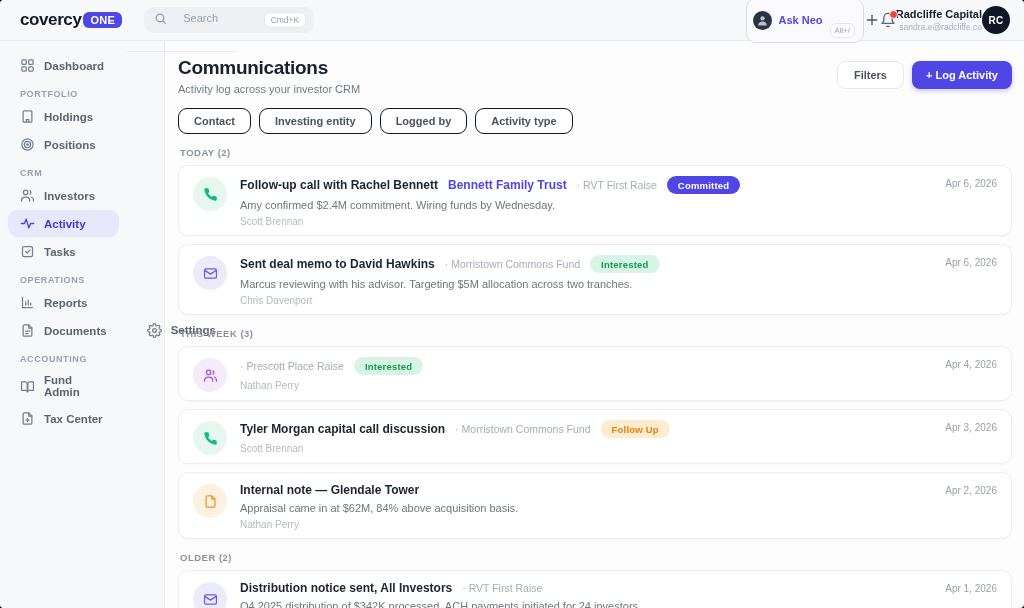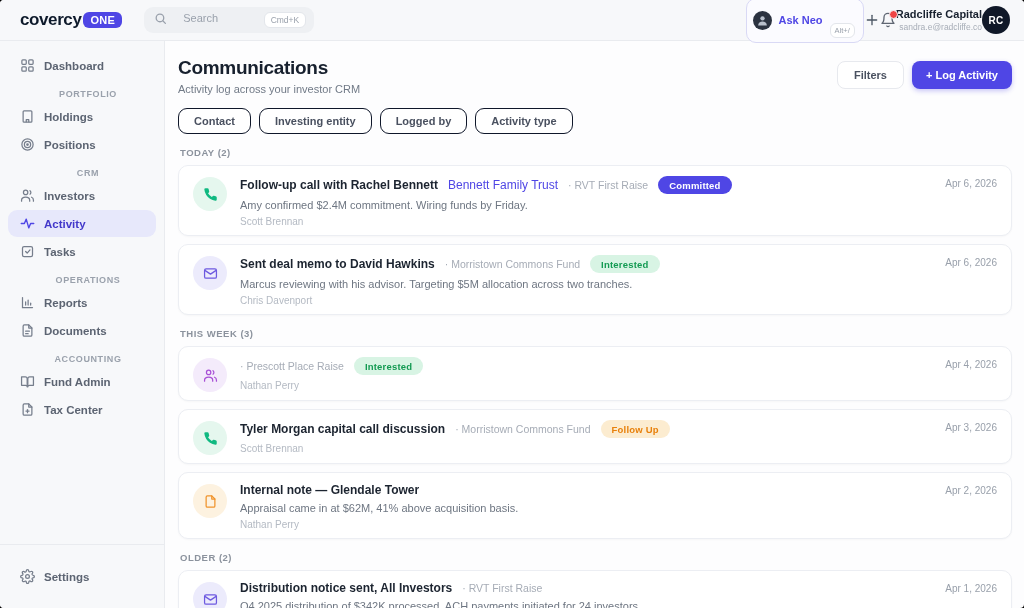--- a/index.html
+++ b/index.html
@@ -22,21 +22,21 @@
   .kbd.small{font-size:7.5px;padding:2px 4px;background:#fff;margin-top:20px;}
   .plus-btn{color:#4b5563;cursor:pointer;display:flex;align-items:center;}
   .bell{position:relative;cursor:pointer;display:flex;align-items:center;color:#5f6672;}
   .bell-dot{position:absolute;top:-2px;right:-2px;width:7px;height:7px;border-radius:50%;background:#ef4444;border:1.5px solid #f7f8fa;}
   .user-block{text-align:right;line-height:1.25;}
   .user-name{font-size:11px;font-weight:800;color:#17202e;}
   .user-email{font-size:8.5px;color:#a7adb7;}
   .avatar{width:28px;height:28px;border-radius:50%;background:#101828;color:#fff;font-size:10px;font-weight:700;display:flex;align-items:center;justify-content:center;cursor:pointer;letter-spacing:.3px;}
   
   .body-row{flex:1;display:flex;min-height:0;}
-  .sidebar{width:165px;min-width:165px;background:#f7f8fa;border-right:1px solid #e9ebef;display:flex;flex-direction:column;padding-top:10px;box-sizing:border-box;text-align:center;}
+  .sidebar{width:165px;min-width:165px;background:#f7f8fa;border-right:1px solid #e9ebef;display:flex;flex-direction:row;padding-top:10px;box-sizing:border-box;}
   .nav{flex:1;padding:0 8px;}
   .nav-section{font-size:9px;font-weight:700;letter-spacing:.6px;color:#9aa1ac;text-transform:uppercase;margin:10px 0 4px 12px;}
   .nav-item{display:flex;align-items:center;gap:9px;padding:6px 12px;border-radius:9px;color:#5c6472;font-size:11.5px;font-weight:600;cursor:pointer;margin:1px 0;}
   .nav-item svg{color:#767e8c;}
   .nav-item.active{background:#e7e8fb;color:#4338ca;font-weight:800;}
   .nav-item.active svg{color:#4f46e5;}
   .settings-row{border-top:1px solid #e9ebef;padding:24px 20px;display:flex;align-items:center;gap:9px;color:#5c6472;font-size:11.5px;font-weight:600;cursor:pointer;}
   .settings-row svg{color:#767e8c;}
   
   .main{flex:1;padding:16px 12px 0 13px;box-sizing:border-box;overflow:hidden;}
@@ -51,21 +51,21 @@
   .section-label{font-size:9.5px;font-weight:700;letter-spacing:.5px;color:#8b929d;text-transform:uppercase;margin:13px 2px 7px;}
   .card{background:#fff;border:1px solid #eceef3;border-radius:10px;box-shadow:0 1px 2px rgba(16,24,40,.03);display:flex;gap:13px;padding:10px 14px 8px;margin-bottom:8px;cursor:pointer;}
   .icon-circle{width:34px;height:34px;min-width:34px;border-radius:50%;display:flex;align-items:center;justify-content:center;margin-top:1px;}
   .ic-green{background:#e5f7ee;color:#10b981;}
   .ic-purple{background:#ecebfc;color:#6d5ae0;}
   .ic-pink{background:#f4ebfb;color:#a84fd6;}
   .ic-orange{background:#fdf2e0;color:#f0932b;}
   .card-body{flex:1;min-width:0;}
   .title-row{display:flex;align-items:center;gap:10px;flex-wrap:wrap;}
   .card-title{font-size:12px;font-weight:800;color:#1c2430;}
-  .entity-link{font-size:12px;font-weight:400;color:#4f46e5;text-decoration:none;cursor:pointer;}
+  .entity-link{font-size:12px;font-weight:700;color:#4f46e5;text-decoration:none;cursor:pointer;}
   .meta{font-size:10.5px;color:#a6acb6;}
   .badge{font-size:9.5px;font-weight:800;padding:3.5px 11px;border-radius:999px;letter-spacing:.2px;}
   .badge-solid{background:#4f46e5;color:#fff;}
   .badge-green{background:#d8f4e4;color:#139a52;}
   .badge-amber{background:#fcecd0;color:#e8810c;}
   .card-desc{font-size:11px;color:#6e7682;margin-top:5px;}
   .card-logger{font-size:10px;color:#b4bac3;margin-top:5px;}
   .card-date{font-size:10px;color:#99a0ab;white-space:nowrap;padding-top:2px;}
 </style>
 </head>
@@ -277,21 +277,21 @@
               <path d="M22 16.92v3a2 2 0 0 1-2.18 2 19.79 19.79 0 0 1-8.63-3.07 19.5 19.5 0 0 1-6-6 19.79 19.79 0 0 1-3.07-8.67A2 2 0 0 1 4.11 2h3a2 2 0 0 1 2 1.72 12.84 12.84 0 0 0 .7 2.81 2 2 0 0 1-.45 2.11L8.09 9.91a16 16 0 0 0 6 6l1.27-1.27a2 2 0 0 1 2.11-.45 12.84 12.84 0 0 0 2.81.7A2 2 0 0 1 22 16.92z"></path>
             </svg>
         </div>
         <div class="card-body">
           <div class="title-row">
             <span class="card-title">Follow-up call with Rachel Bennett</span>
             <a class="entity-link">Bennett Family Trust</a>
             <span class="meta">· RVT First Raise</span>
             <span class="badge badge-solid">Committed</span>
           </div>
-          <div class="card-desc">Amy confirmed $2.4M commitment. Wiring funds by Friday.</div>
+          <div class="card-desc">Amy confirmed $2.4M commitment. Wiring funds by Wednesday.</div>
           <div class="card-logger">Scott Brennan</div>
         </div>
         <div class="card-date">Apr 6, 2026</div>
       </div>
 
       <div class="card">
         <div class="icon-circle ic-purple">
           <svg width="15" height="15" viewBox="0 0 24 24" fill="none" stroke="currentColor" stroke-width="2" stroke-linecap="round" stroke-linejoin="round">
               <rect x="2.5" y="4.5" width="19" height="15" rx="2.5"></rect>
               <polyline points="3,7 12,13 21,7"></polyline>
@@ -351,21 +351,21 @@
         <div class="icon-circle ic-orange">
           <svg width="15" height="15" viewBox="0 0 24 24" fill="none" stroke="currentColor" stroke-width="2" stroke-linecap="round" stroke-linejoin="round">
               <path d="M14 3H7a2 2 0 0 0-2 2v14a2 2 0 0 0 2 2h10a2 2 0 0 0 2-2V8z"></path>
               <polyline points="14,3 14,8 19,8"></polyline>
             </svg>
         </div>
         <div class="card-body">
           <div class="title-row">
             <span class="card-title">Internal note — Glendale Tower</span>
           </div>
-          <div class="card-desc">Appraisal came in at $62M, 41% above acquisition basis.</div>
+          <div class="card-desc">Appraisal came in at $62M, 84% above acquisition basis.</div>
           <div class="card-logger">Nathan Perry</div>
         </div>
         <div class="card-date">Apr 2, 2026</div>
       </div>
 
       <div class="section-label">Older (2)</div>
 
       <div class="card">
         <div class="icon-circle ic-purple">
           <svg width="15" height="15" viewBox="0 0 24 24" fill="none" stroke="currentColor" stroke-width="2" stroke-linecap="round" stroke-linejoin="round">

